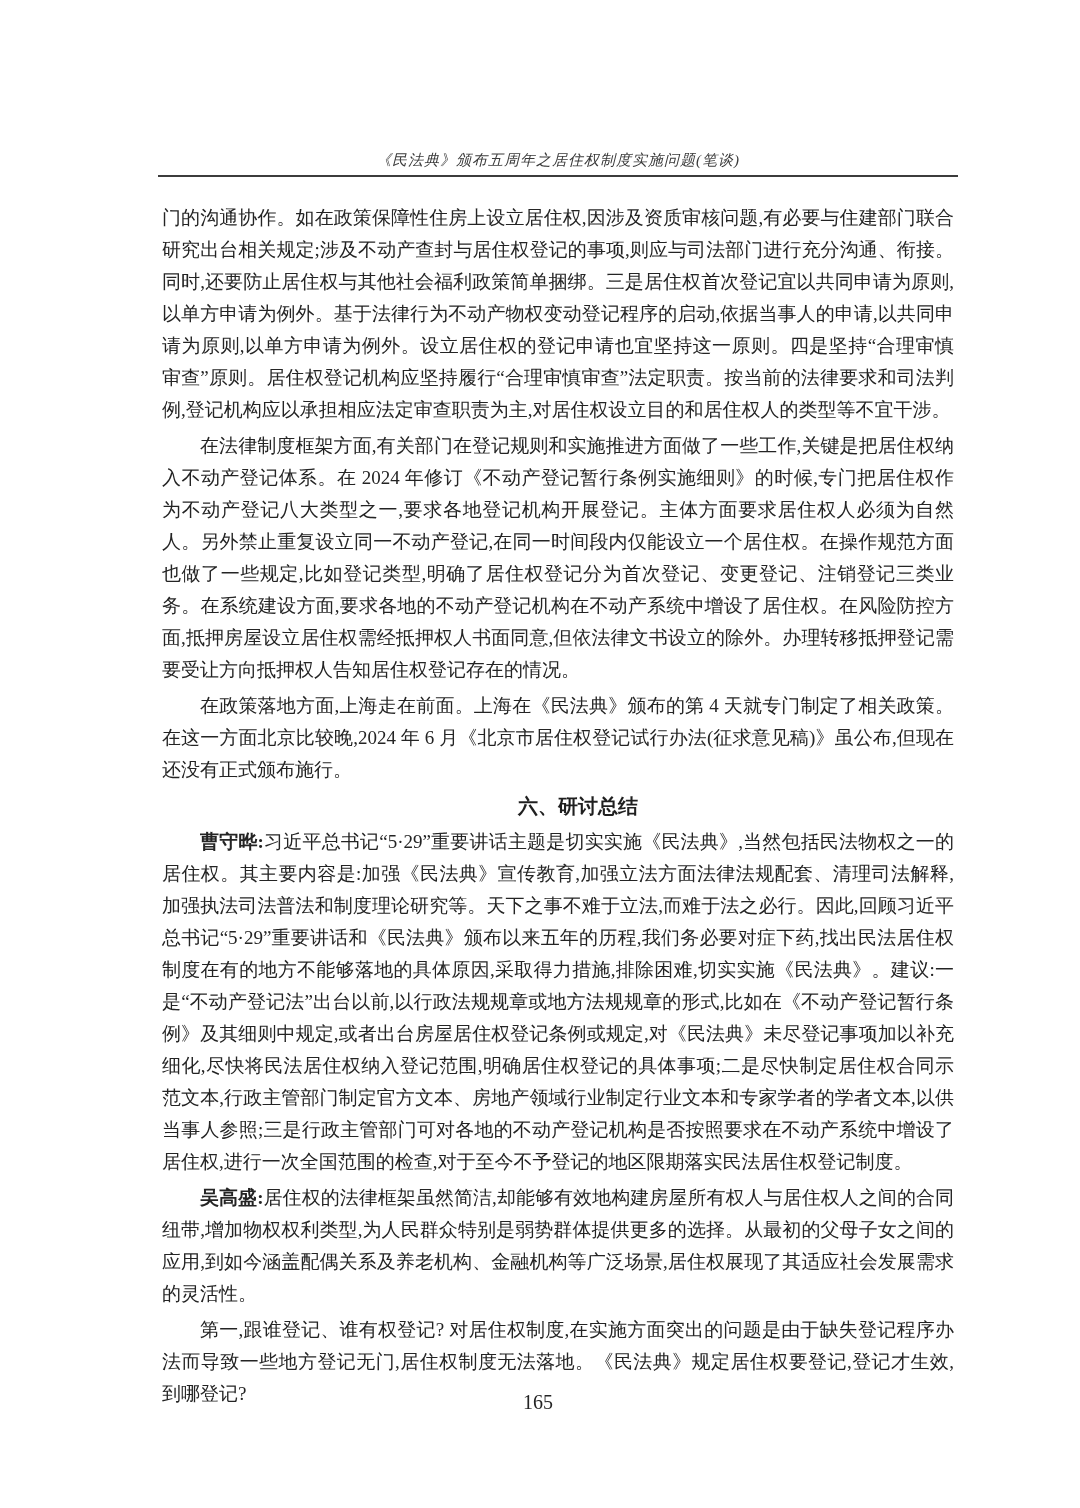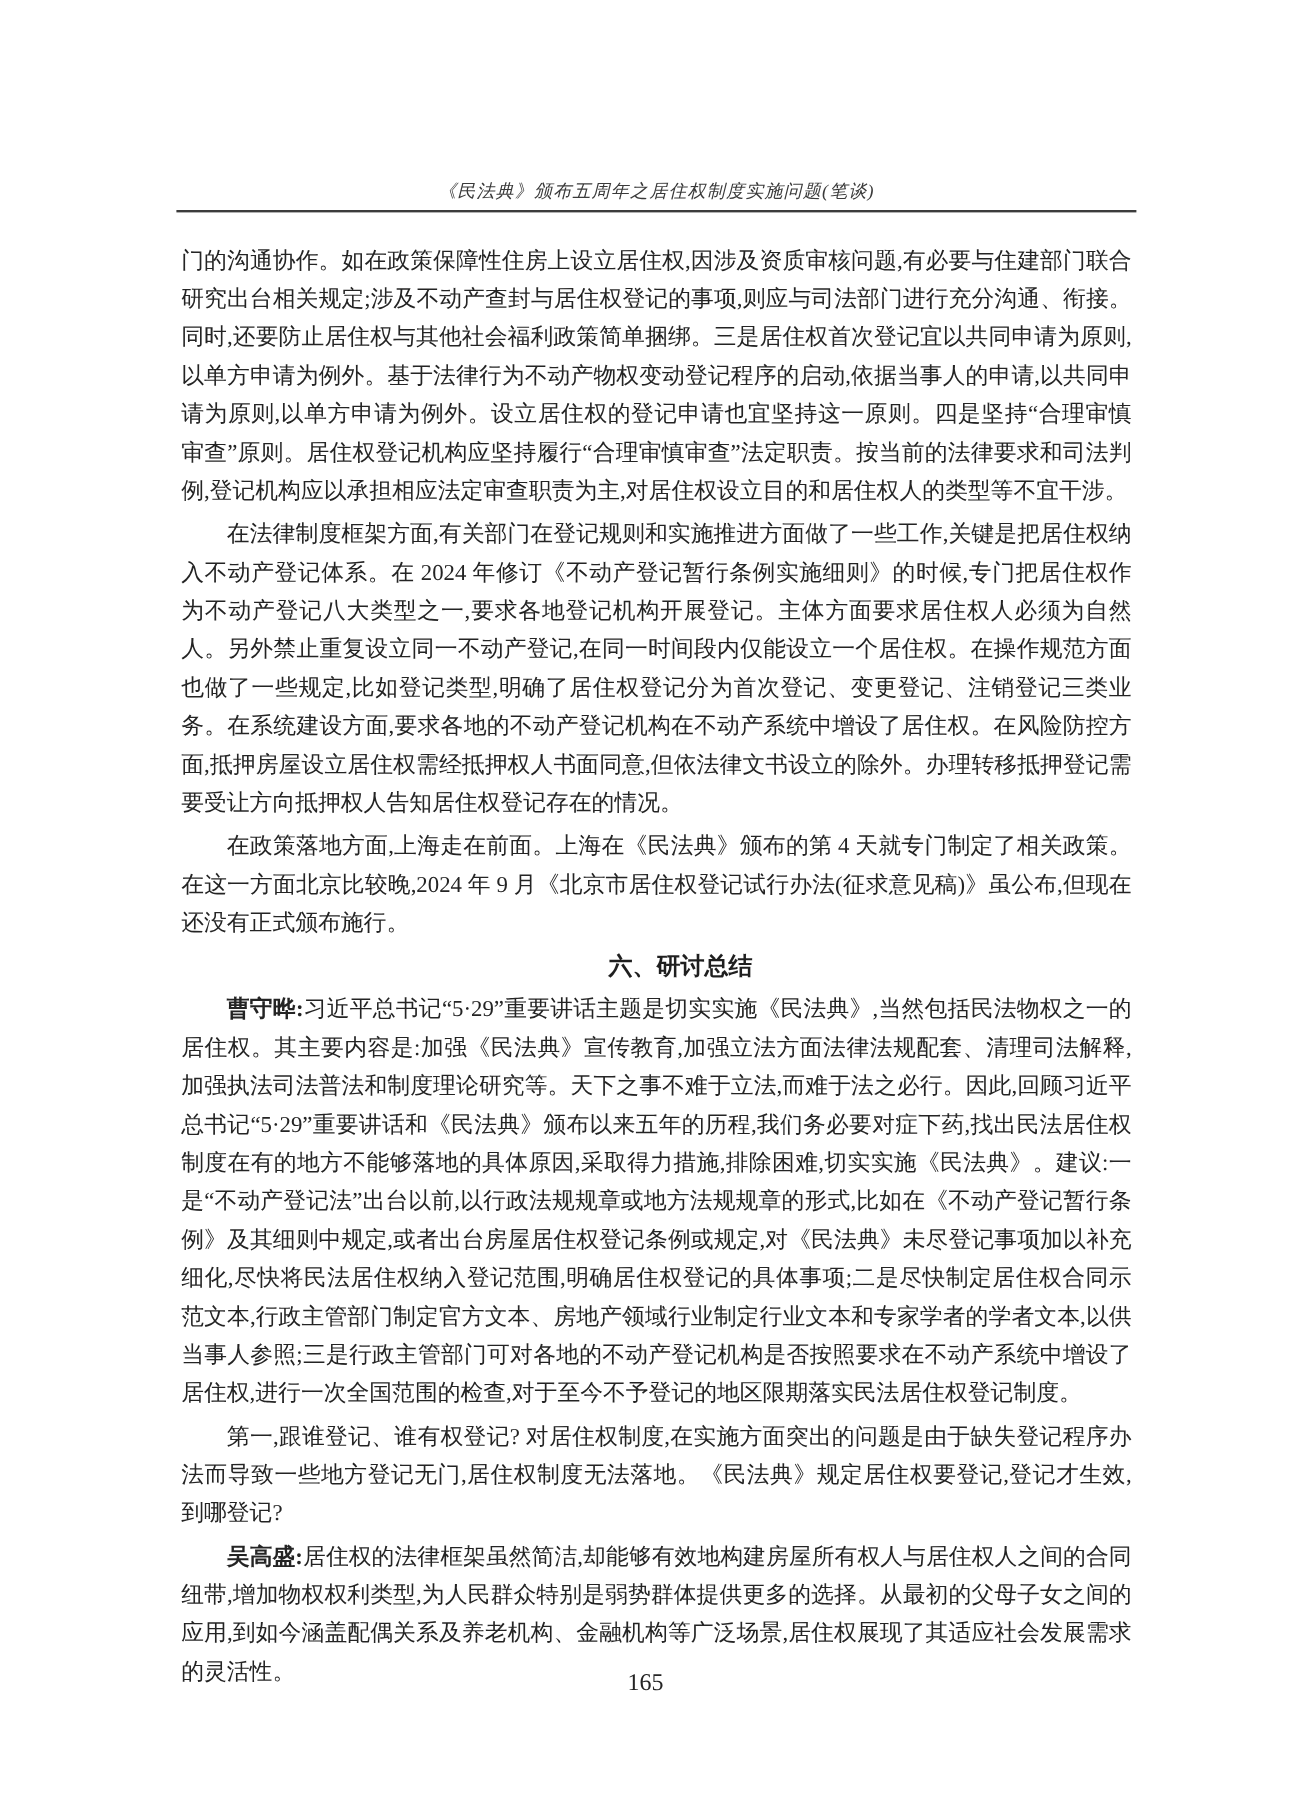--- a/index.html
+++ b/index.html
@@ -10,21 +10,21 @@
   .page {
     position: relative;
     width: 1080px;
     height: 1508px;
     background: #ffffff;
     overflow: hidden;
     font-family: "Liberation Serif", "DejaVu Serif", serif;
   }
   .content {
     position: absolute;
-    left: 147px;
+    left: 158px;
     top: 150px;
     width: 800px;
   }
   .running-title {
     text-align: center;
     font-size: 15px;
     line-height: 20px;
     color: #3a3a3a;
     letter-spacing: 1px;
     font-style: italic;
@@ -85,27 +85,27 @@
     <div class="running-title">《民法典》颁布五周年之居住权制度实施问题(笔谈)</div>
 
     <hr class="header-rule">
 
     <div class="body-text">
 
       <p class="continuation">门的沟通协作。如在政策保障性住房上设立居住权,因涉及资质审核问题,有必要与住建部门联合研究出台相关规定;涉及不动产查封与居住权登记的事项,则应与司法部门进行充分沟通、衔接。同时,还要防止居住权与其他社会福利政策简单捆绑。三是居住权首次登记宜以共同申请为原则,以单方申请为例外。基于法律行为不动产物权变动登记程序的启动,依据当事人的申请,以共同申请为原则,以单方申请为例外。设立居住权的登记申请也宜坚持这一原则。四是坚持“合理审慎审查”原则。居住权登记机构应坚持履行“合理审慎审查”法定职责。按当前的法律要求和司法判例,登记机构应以承担相应法定审查职责为主,对居住权设立目的和居住权人的类型等不宜干涉。</p>
 
       <p>在法律制度框架方面,有关部门在登记规则和实施推进方面做了一些工作,关键是把居住权纳入不动产登记体系。在 2024 年修订《不动产登记暂行条例实施细则》的时候,专门把居住权作为不动产登记八大类型之一,要求各地登记机构开展登记。主体方面要求居住权人必须为自然人。另外禁止重复设立同一不动产登记,在同一时间段内仅能设立一个居住权。在操作规范方面也做了一些规定,比如登记类型,明确了居住权登记分为首次登记、变更登记、注销登记三类业务。在系统建设方面,要求各地的不动产登记机构在不动产系统中增设了居住权。在风险防控方面,抵押房屋设立居住权需经抵押权人书面同意,但依法律文书设立的除外。办理转移抵押登记需要受让方向抵押权人告知居住权登记存在的情况。</p>
 
-      <p>在政策落地方面,上海走在前面。上海在《民法典》颁布的第 4 天就专门制定了相关政策。在这一方面北京比较晚,2024 年 9 月《北京市居住权登记试行办法(征求意见稿)》虽公布,但现在还没有正式颁布施行。</p>
+      <p>在政策落地方面,上海走在前面。上海在《民法典》颁布的第 4 天就专门制定了相关政策。在这一方面北京比较晚,2024 年 6 月《北京市居住权登记试行办法(征求意见稿)》虽公布,但现在还没有正式颁布施行。</p>
 
       <p class="section-heading">六、研讨总结</p>
 
       <p><span class="speaker">曹守晔:</span><span>习近平总书记“5·29”重要讲话主题是切实实施《民法典》,当然包括民法物权之一的居住权。其主要内容是:加强《民法典》宣传教育,加强立法方面法律法规配套、清理司法解释,加强执法司法普法和制度理论研究等。天下之事不难于立法,而难于法之必行。因此,回顾习近平总书记“5·29”重要讲话和《民法典》颁布以来五年的历程,我们务必要对症下药,找出民法居住权制度在有的地方不能够落地的具体原因,采取得力措施,排除困难,切实实施《民法典》。建议:一是“不动产登记法”出台以前,以行政法规规章或地方法规规章的形式,比如在《不动产登记暂行条例》及其细则中规定,或者出台房屋居住权登记条例或规定,对《民法典》未尽登记事项加以补充细化,尽快将民法居住权纳入登记范围,明确居住权登记的具体事项;二是尽快制定居住权合同示范文本,行政主管部门制定官方文本、房地产领域行业制定行业文本和专家学者的学者文本,以供当事人参照;三是行政主管部门可对各地的不动产登记机构是否按照要求在不动产系统中增设了居住权,进行一次全国范围的检查,对于至今不予登记的地区限期落实民法居住权登记制度。</span></p>
 
+      <p><span class="speaker">吴高盛:</span><span>居住权的法律框架虽然简洁,却能够有效地构建房屋所有权人与居住权人之间的合同纽带,增加物权权利类型,为人民群众特别是弱势群体提供更多的选择。从最初的父母子女之间的应用,到如今涵盖配偶关系及养老机构、金融机构等广泛场景,居住权展现了其适应社会发展需求的灵活性。</span></p>
+
       <p>第一,跟谁登记、谁有权登记? 对居住权制度,在实施方面突出的问题是由于缺失登记程序办法而导致一些地方登记无门,居住权制度无法落地。《民法典》规定居住权要登记,登记才生效,到哪登记?</p>
-
-      <p><span class="speaker">吴高盛:</span><span>居住权的法律框架虽然简洁,却能够有效地构建房屋所有权人与居住权人之间的合同纽带,增加物权权利类型,为人民群众特别是弱势群体提供更多的选择。从最初的父母子女之间的应用,到如今涵盖配偶关系及养老机构、金融机构等广泛场景,居住权展现了其适应社会发展需求的灵活性。</span></p>
 
     </div>
   </div>
 
   <div class="page-number">165</div>
 </div>
 
 </body></html>

